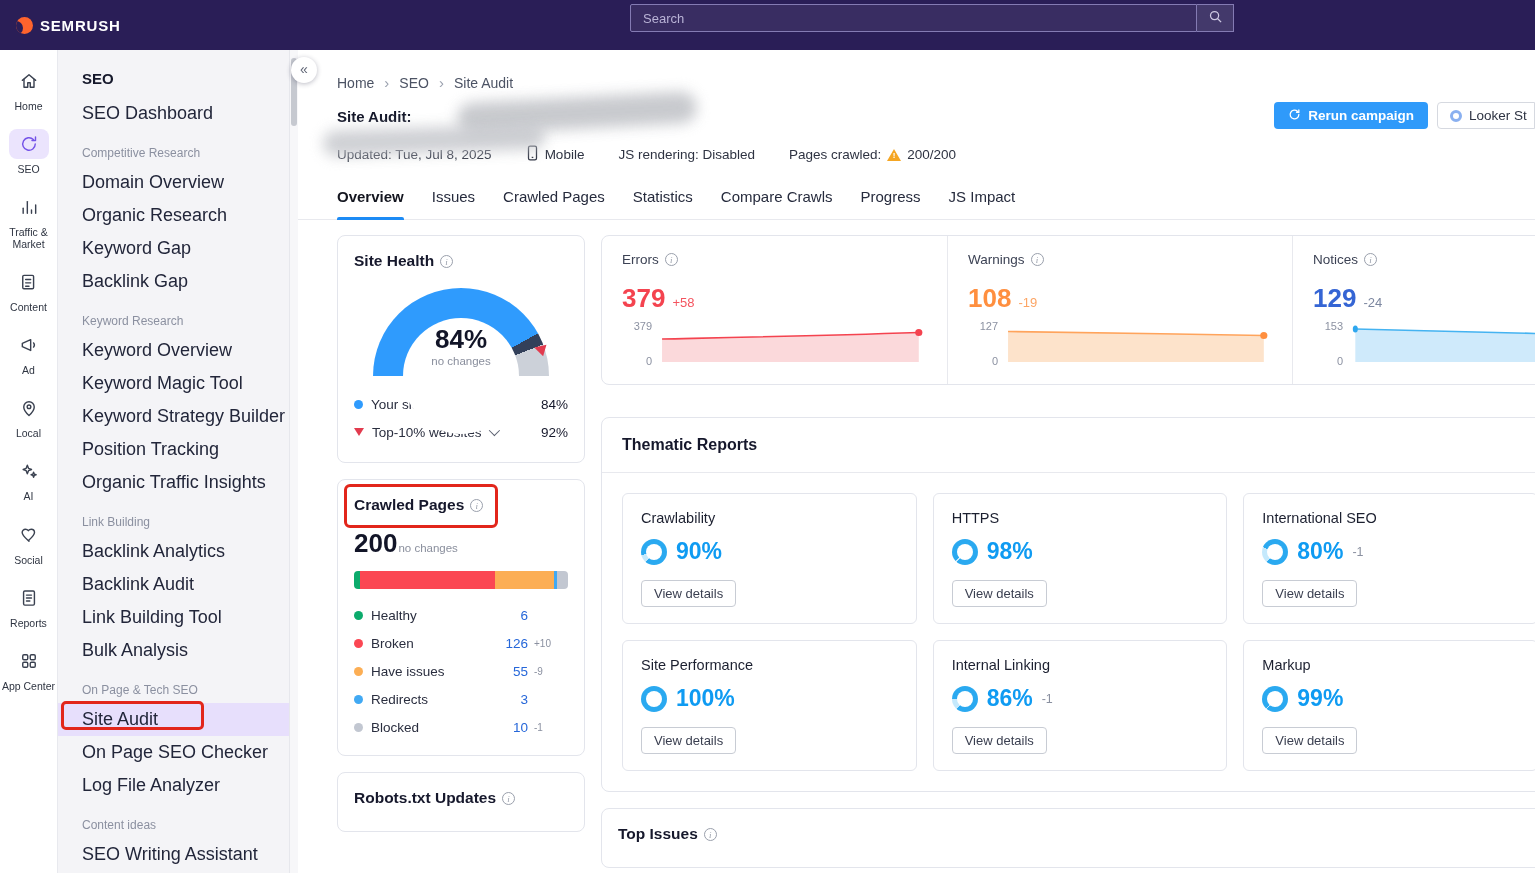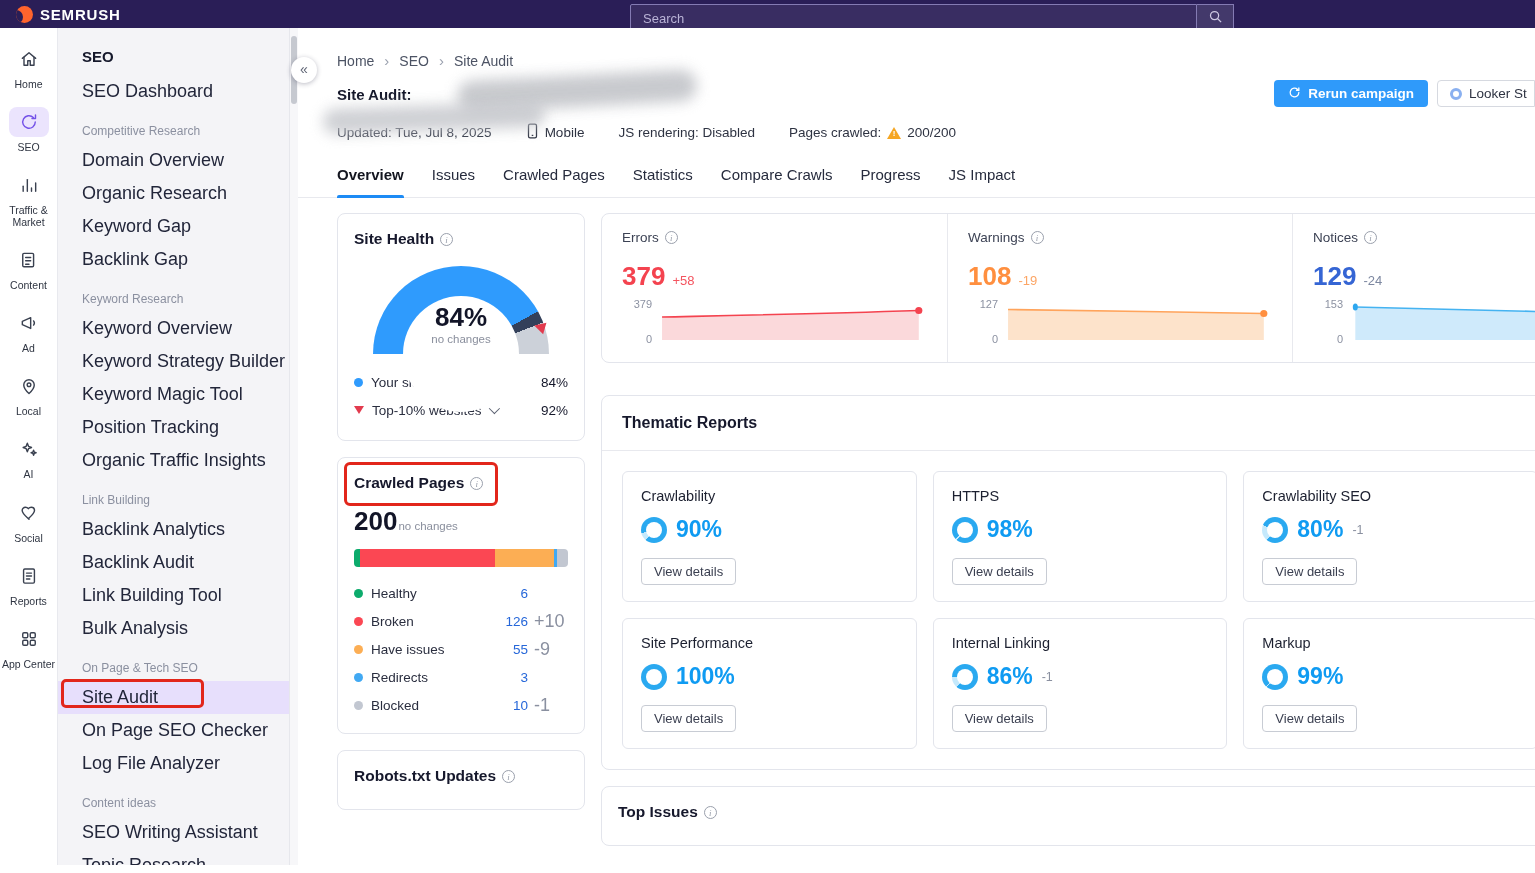--- a/index.html
+++ b/index.html
@@ -1,19 +1,19 @@
 <!DOCTYPE html>
 <html><head>
 <meta charset="utf-8">
 <style>
   * { box-sizing: border-box; margin: 0; padding: 0; }
   html,body { width:1535px; height:873px; overflow:hidden; font-family:"Liberation Sans",sans-serif; background:#fff; }
 
   
-  .topbar { height:28px; background:#2a1e57; display:flex; align-items:center; padding:0 16px; position:relative; }
+  .topbar { height:50px; background:#2a1e57; display:flex; align-items:center; padding:0 16px; position:relative; }
   .logo { display:flex; align-items:center; gap:7px; }
   .logo-icon { width:17px; height:17px; border-radius:50%; background:#ff642d; position:relative; overflow:hidden; }
   .logo-icon::after { content:''; position:absolute; left:-7px; top:4px; width:14px; height:14px; border-radius:50%; background:#2a1e57; }
   .logo-text { color:#fff; font-weight:bold; font-size:15px; letter-spacing:0.8px; }
   .search-wrap { position:absolute; left:630px; top:4px; height:28px; width:604px; display:flex; }
   .search-input { flex:1; background:rgba(255,255,255,0.07); border:1px solid #847bb3; border-radius:2px 0 0 2px; color:#d9d6ea; font-size:13px; padding:0 12px; outline:none; }
   .search-input::placeholder { color:#b9b3d6; }
   .search-btn { width:37px; border:1px solid #847bb3; border-left:none; background:rgba(255,255,255,0.12); display:flex; align-items:center; justify-content:center; cursor:pointer; }
 
   
@@ -90,21 +90,21 @@
   .gauge-sub { position:absolute; width:100%; text-align:center; top:67px; font-size:11.5px; color:#8a8f9d; z-index:2; }
   .gauge-marker { position:absolute; left:161px; top:55px; width:0; height:0; border-style:solid; border-width:6px 11px 6px 0; border-color:transparent #e23b4e transparent transparent; transform:rotate(16deg); z-index:3; }
 
   .sh-legend { padding:10px 16px 16px; }
   .leg-row { display:flex; align-items:center; font-size:13.5px; color:#2a2e3f; height:28px; cursor:pointer; }
   .dot { width:9px; height:9px; border-radius:50%; margin-right:8px; flex-shrink:0; }
   .tri-red { width:0; height:0; border-left:5px solid transparent; border-right:5px solid transparent; border-top:8px solid #e23b4e; margin-right:8px; flex-shrink:0; }
   .chev { width:8px; height:8px; border-right:1.6px solid #5a6070; border-bottom:1.6px solid #5a6070; transform:rotate(45deg) translateY(-2px); margin-left:7px; cursor:pointer; flex-shrink:0; }
   .leg-val-dark { margin-left:auto; color:#15182b; }
   .leg-val-blue { margin-left:auto; color:#2667d9; }
-  .leg-delta { width:34px; margin-left:6px; color:#8a90a0; font-size:18px; }
+  .leg-delta { width:34px; margin-left:6px; color:#8a90a0; font-size:10px; }
 
   
   .cp-card { position:relative; }
   .annot-cp { position:absolute; left:6px; top:4px; width:154px; height:44px; border:3px solid #e2261b; border-radius:6px; pointer-events:none; z-index:5; }
   .cp-total { display:flex; align-items:baseline; gap:1px; padding:14px 16px 0; }
   .cp-num { font-size:26px; font-weight:bold; color:#121528; }
   .cp-sub { font-size:11.5px; color:#8a8f9d; }
   .cp-bar { display:flex; height:18px; border-radius:4px; overflow:hidden; margin:12px 16px 12px; }
   .cp-legend { padding:0 16px 14px; }
 
@@ -263,22 +263,22 @@
     <div class="sb-item">SEO Dashboard</div>
 
     <div class="sb-header">Competitive Research</div>
     <div class="sb-item">Domain Overview</div>
     <div class="sb-item">Organic Research</div>
     <div class="sb-item">Keyword Gap</div>
     <div class="sb-item">Backlink Gap</div>
 
     <div class="sb-header">Keyword Research</div>
     <div class="sb-item">Keyword Overview</div>
+    <div class="sb-item">Keyword Magic Tool</div>
     <div class="sb-item">Keyword Strategy Builder</div>
-    <div class="sb-item">Keyword Magic Tool</div>
     <div class="sb-item">Position Tracking</div>
     <div class="sb-item">Organic Traffic Insights</div>
 
     <div class="sb-header">Link Building</div>
     <div class="sb-item">Backlink Analytics</div>
     <div class="sb-item">Backlink Audit</div>
     <div class="sb-item">Link Building Tool</div>
     <div class="sb-item">Bulk Analysis</div>
 
     <div class="sb-header">On Page &amp; Tech SEO</div>
@@ -535,21 +535,21 @@
             <div class="t-card">
               <div class="t-title">HTTPS</div>
               <div class="t-score-row">
                 <span class="donut" style="background:conic-gradient(from 220deg,#c5e9fc 0 7.2deg,#2aa9f0 7.2deg 360deg)"></span>
                 <span class="t-val">98%</span>
                 <span class="t-delta"></span>
               </div>
               <button class="btn-view">View details</button>
             </div>
             <div class="t-card">
-              <div class="t-title">Crawlability SEO</div>
+              <div class="t-title">International SEO</div>
               <div class="t-score-row">
                 <span class="donut" style="background:conic-gradient(from 220deg,#c5e9fc 0 72deg,#2aa9f0 72deg 360deg)"></span>
                 <span class="t-val">80%</span>
                 <span class="t-delta">-1</span>
               </div>
               <button class="btn-view">View details</button>
             </div>
             <div class="t-card">
               <div class="t-title">Site Performance</div>
               <div class="t-score-row">

